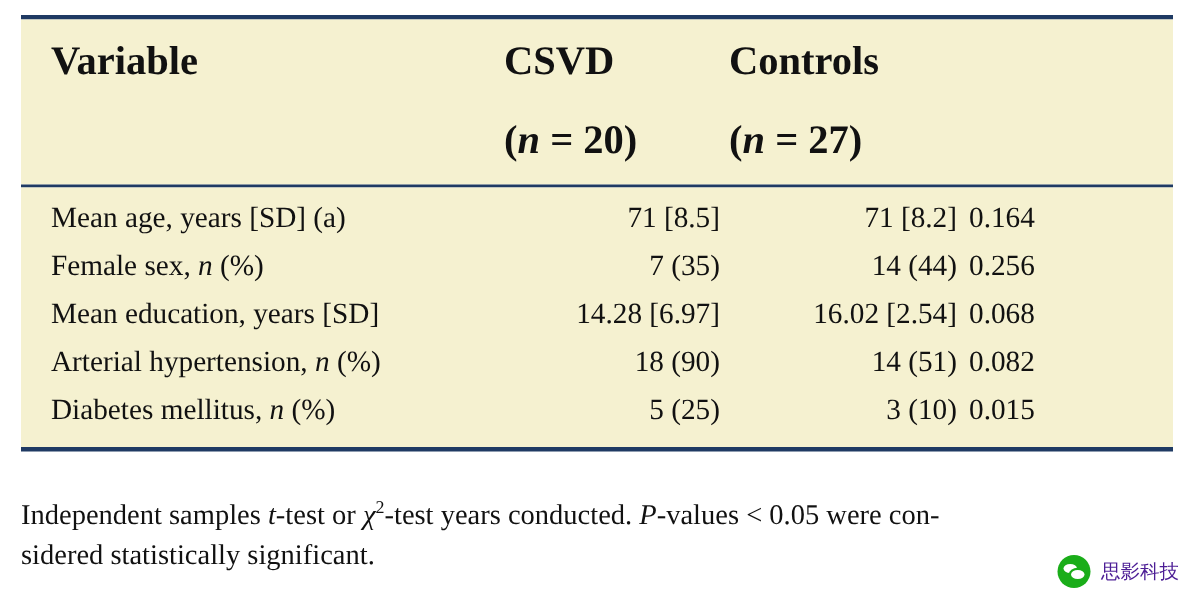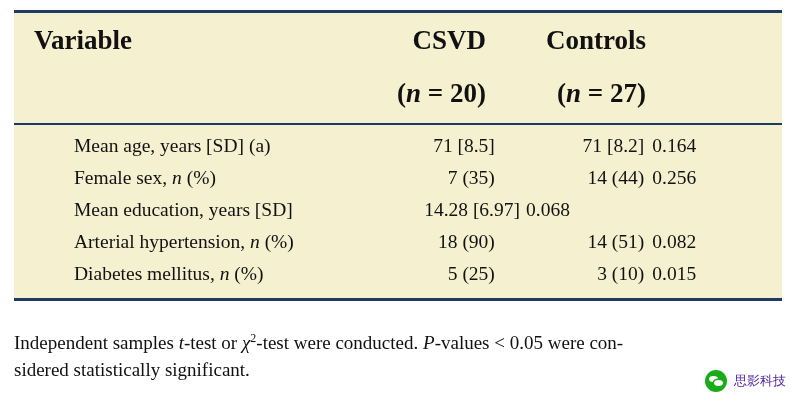--- a/index.html
+++ b/index.html
@@ -81,39 +81,38 @@
   }
   .hdr .c-var,
   .hdr .c-csvd,
   .hdr .c-ctrl,
   .hdr .c-p {
     font-weight: bold;
     font-size: 27px;
   }
   .hdr .c-csvd,
   .hdr .c-ctrl {
-    text-align: right;
+    text-align: left;
     padding-right: 0;
   }
   .hdr .c-p {
     text-align: center;
     padding-right: 0;
   }
   .hdr-sub {
     font-weight: bold;
     font-size: 20px;
   }
   .hdr-line2 {
     margin-top: 16px;
   }
   .hdr-line2 .c-var { }
   .it { font-style: italic; }
   .data-row {
     padding: 2.5px 0;
-    margin-left: 40px;
   }
   .footnote {
     position: absolute;
     left: 14px;
     top: 330px;
     width: 700px;
     font-size: 19px;
     line-height: 1.42;
     color: #111111;
   }
@@ -199,20 +198,21 @@
       <div class="row data-row">
         <div class="c-var"><span>Female sex, </span><span class="it">n</span><span> (%)</span></div>
         <div class="c-csvd">7 (35)</div>
         <div class="c-ctrl">14 (44)</div>
         <div class="c-p">0.256</div>
       </div>
 
       <div class="row data-row">
         <div class="c-var"><span>Mean education, years [SD]</span><span class="it"></span><span></span></div>
         <div class="c-csvd">14.28 [6.97]</div>
+        <div class="c-ctrl">16.02 [2.54]</div>
         <div class="c-p">0.068</div>
       </div>
 
       <div class="row data-row">
         <div class="c-var"><span>Arterial hypertension, </span><span class="it">n</span><span> (%)</span></div>
         <div class="c-csvd">18 (90)</div>
         <div class="c-ctrl">14 (51)</div>
         <div class="c-p">0.082</div>
       </div>
 
@@ -223,21 +223,21 @@
         <div class="c-p">0.015</div>
       </div>
 
 
     </div>
 
     <div class="rule-bottom"></div>
   </div>
 
   <div class="footnote">
-    <span>Independent samples </span><span class="it">t</span><span>-test or </span><span class="it">χ</span><sup>2</sup><span>-test were conducted. </span><span class="it">P</span><span>-values &lt; 0.05 were con-</span><br>
+    <span>Independent samples </span><span class="it">t</span><span>-test or </span><span class="it">χ</span><sup>2</sup><span>-test years conducted. </span><span class="it">P</span><span>-values &lt; 0.05 were con-</span><br>
     <span>sidered statistically significant.</span>
   </div>
 
   <div class="wm">
     <span class="wm-logo"></span>
     <span>思影科技</span>
   </div>
 
 </div>
 

